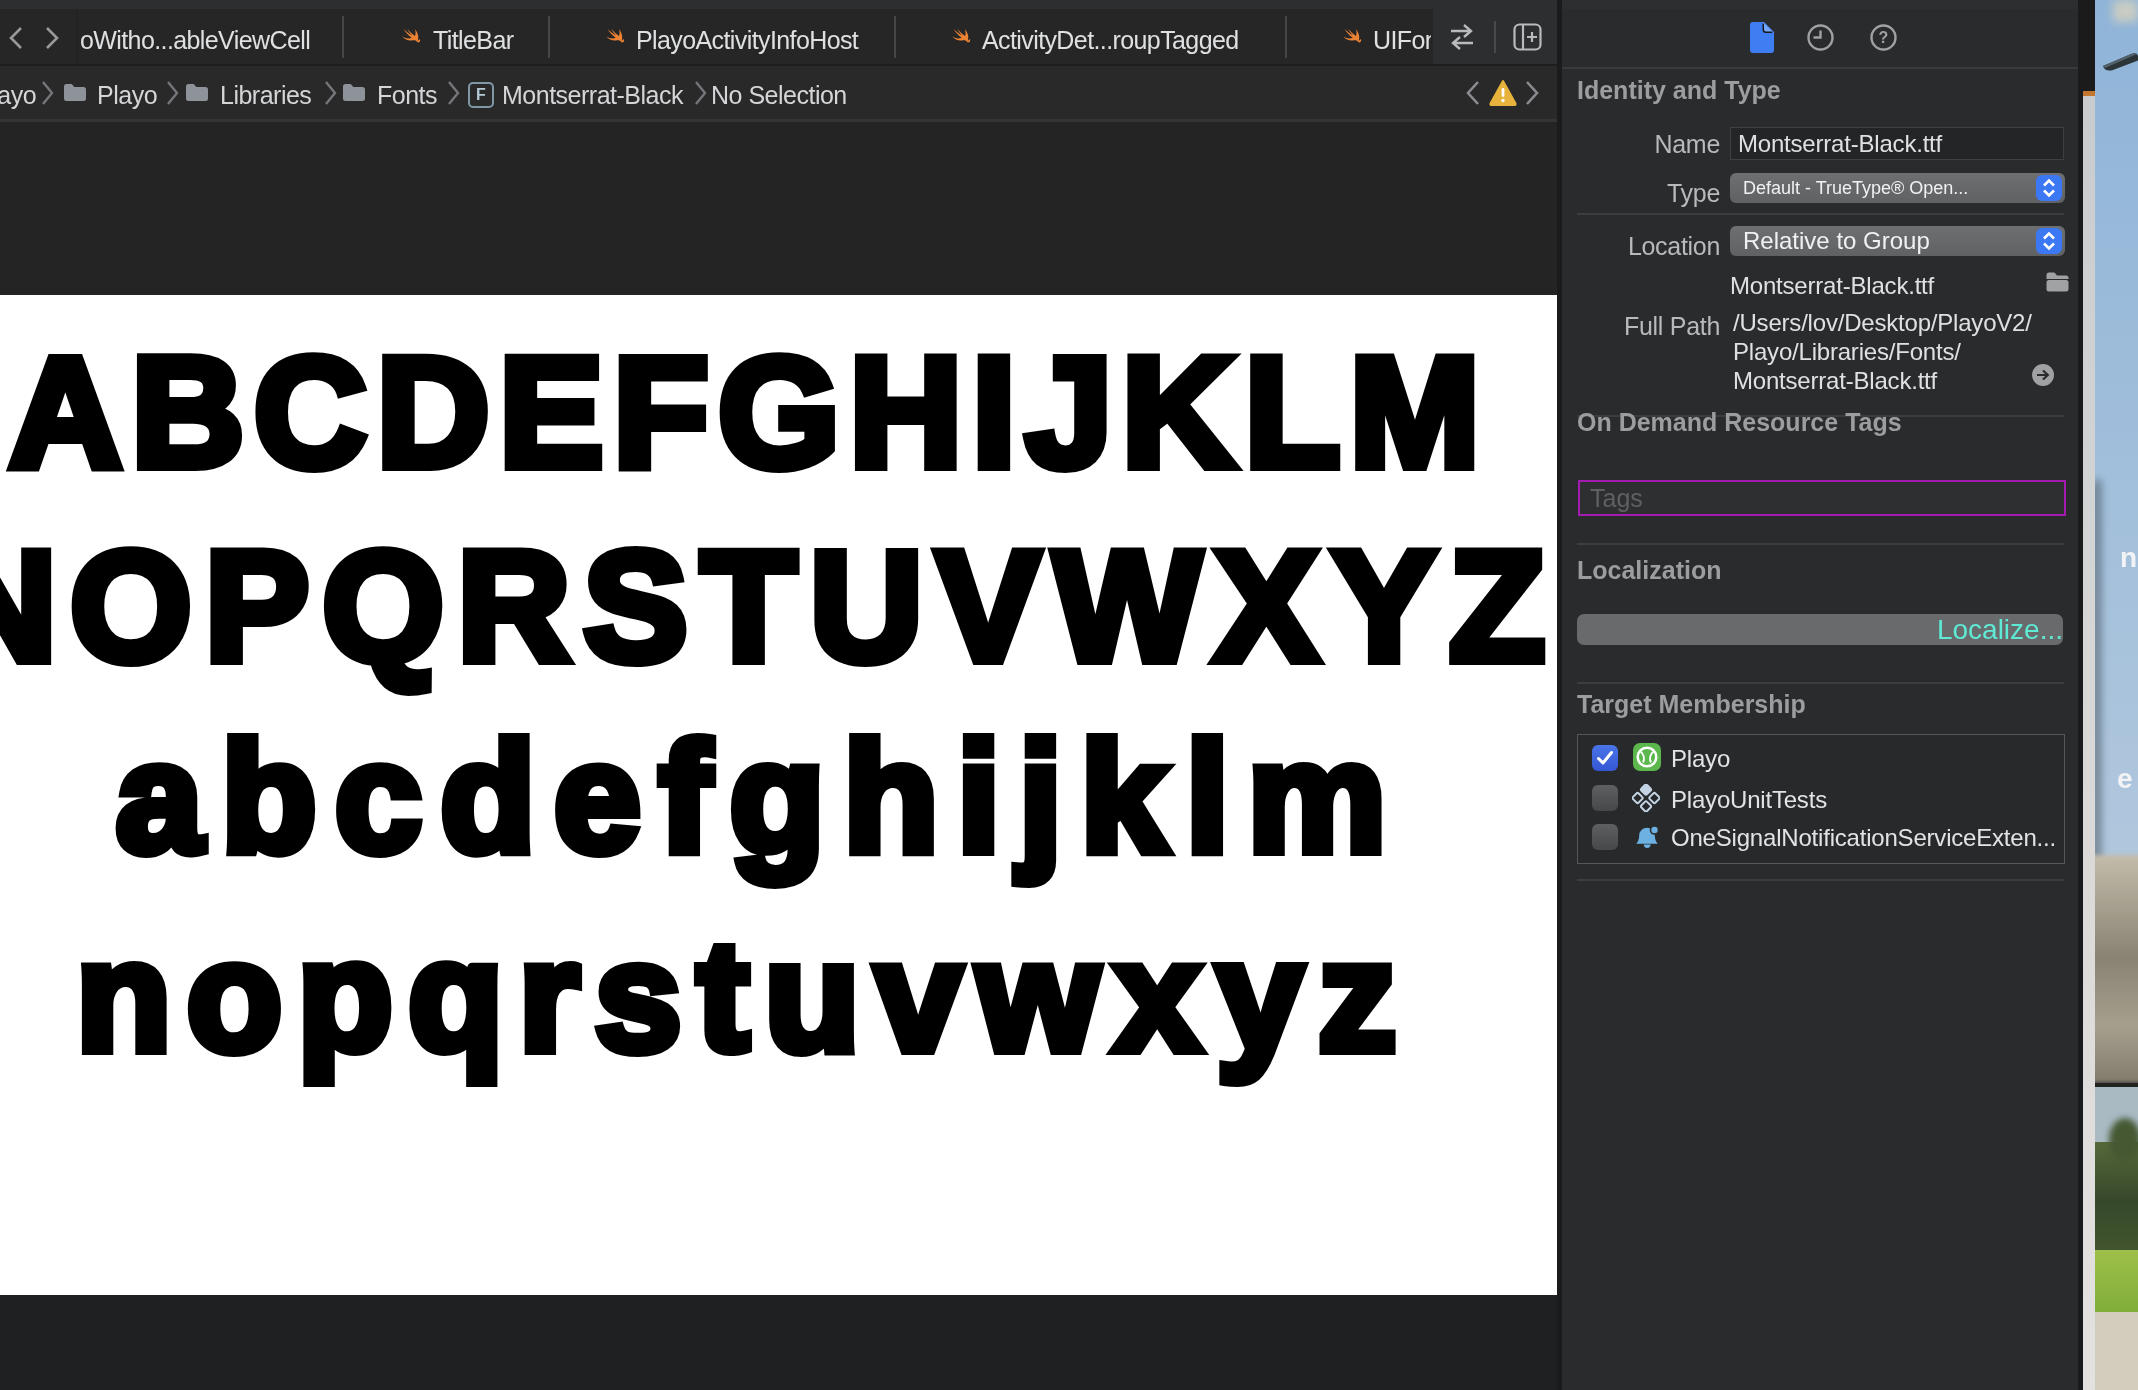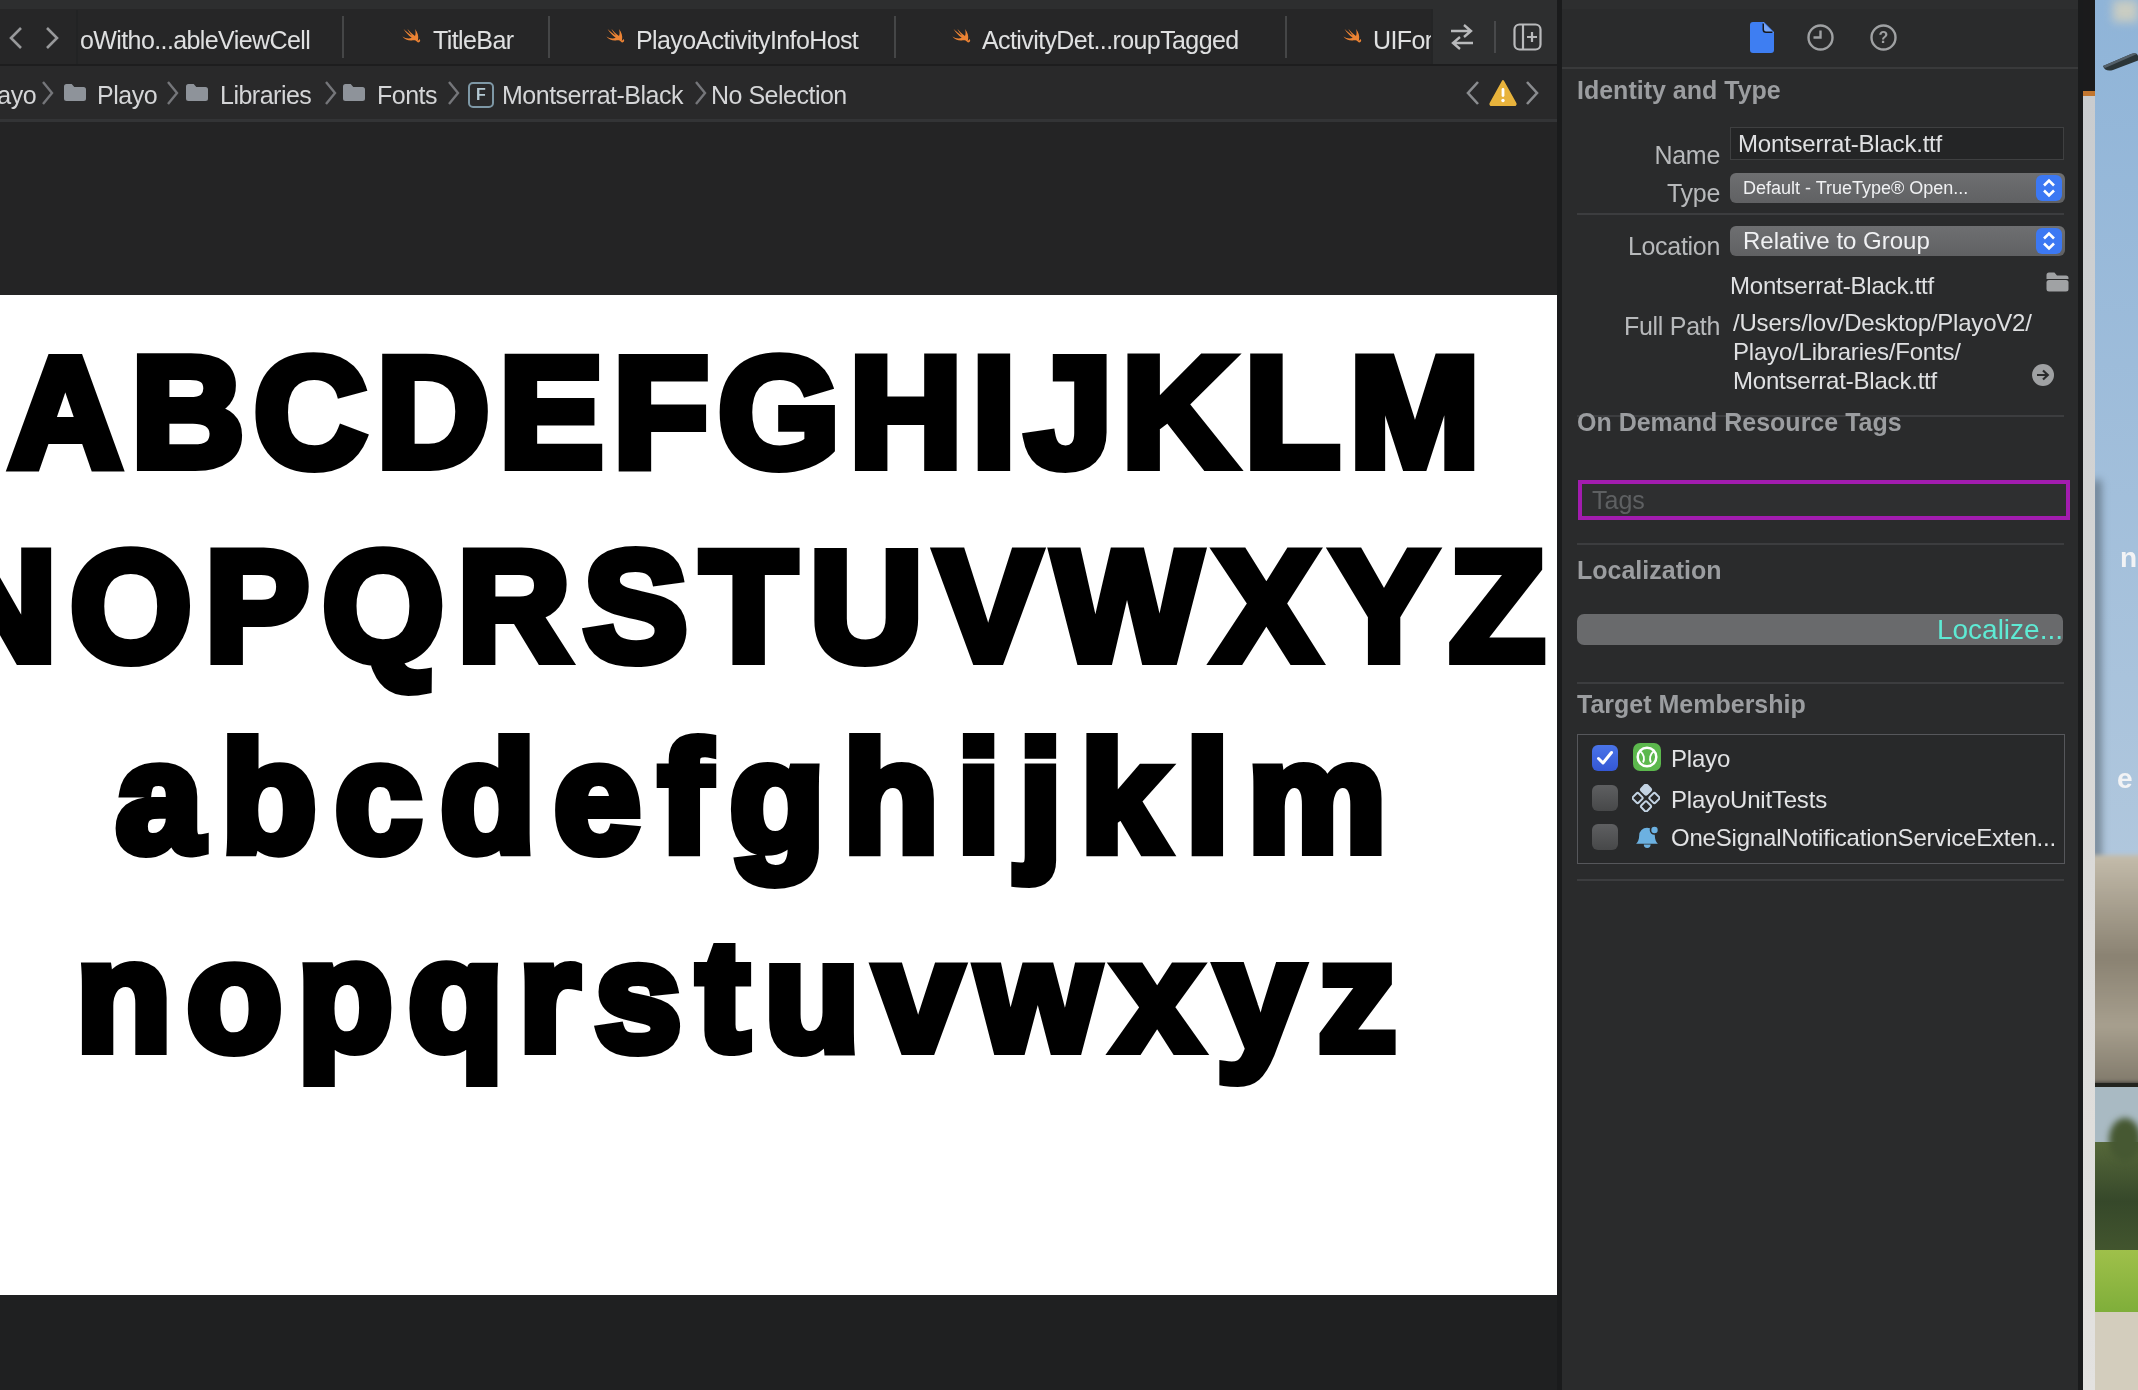--- a/index.html
+++ b/index.html
@@ -133,21 +133,21 @@
   <svg class="a" style="left:1807px;top:24px" width="27" height="27">
       <circle cx="13.5" cy="13.5" r="12" fill="none" stroke="#9fa1a3" stroke-width="2.4"></circle>
       <path d="M13.5 6.5 v7 h-7" fill="none" stroke="#9fa1a3" stroke-width="2.4"></path>
     </svg>
   <svg class="a" style="left:1870px;top:24px" width="27" height="27">
       <circle cx="13.5" cy="13.5" r="12" fill="none" stroke="#9fa1a3" stroke-width="2.4"></circle>
       <text x="13.5" y="19" font-size="16" font-weight="bold" fill="#9fa1a3" text-anchor="middle" font-family="Liberation Sans">?</text>
     </svg>
   <div class="a" style="left:1562px;top:67px;width:516px;height:2px;background:#393a3b"></div>
   <div class="a hdr" style="left:1577px;top:76px">Identity and Type</div>
-  <div class="a lbl" style="left:1560px;top:141px;width:160px">Name</div>
+  <div class="a lbl" style="left:1560px;top:130px;width:160px">Name</div>
   <div class="a" style="left:1730px;top:127px;width:332px;height:31px;background:#242526;border:1px solid #3f4041">
     <div class="val" style="line-height:31px;padding-left:7px">Montserrat-Black.ttf</div>
   </div>
   <div class="a lbl" style="left:1560px;top:179px;width:160px">Type</div>
   <div class="a" style="left:1730px;top:173px;width:335px;height:30px;background:linear-gradient(#6e6f71,#606163);border-radius:6px">
     <div style="font-size:18px;color:#f0f1f3;line-height:30px;padding-left:13px;white-space:nowrap;overflow:hidden;width:290px">Default - TrueType® Open...</div>
   </div>
   <div class="a" style="left:2036px;top:175px;width:26px;height:26px;background:#3c78f3;border-radius:6px"></div>
   <svg class="a" style="left:2036px;top:175px" width="26" height="26">
       <polyline points="8,10.5 13,5.5 18,10.5" fill="none" stroke="#fff" stroke-width="2.6"></polyline>
@@ -169,21 +169,21 @@
       <rect x="0.5" y="8" width="22" height="11.5" rx="2.5" fill="#a0a2a4"></rect>
     </svg>
   <div class="a lbl" style="left:1560px;top:312px;width:160px">Full Path</div>
   <div class="a val" style="left:1733px;top:308px;line-height:29px;font-size:24px">/Users/lov/Desktop/PlayoV2/<br>Playo/Libraries/Fonts/<br>Montserrat-Black.ttf</div>
   <svg class="a" style="left:2032px;top:364px" width="22" height="22">
       <circle cx="11" cy="11" r="11" fill="#9fa1a3"></circle>
       <path d="M5 11 h11 m-5 -4.5 l4.8 4.5 l-4.8 4.5" fill="none" stroke="#2a2b2c" stroke-width="2.2"></path>
     </svg>
   <div class="a sep" style="left:1577px;top:415px;width:487px"></div>
   <div class="a hdr" style="left:1577px;top:408px">On Demand Resource Tags</div>
-  <div class="a" style="left:1578px;top:480px;width:484px;height:32px;background:#2e2f30;border:4px solid #a21caf">
+  <div class="a" style="left:1578px;top:480px;width:484px;height:32px;background:#2e2f30;border:2px solid #a21caf">
     <div style="font-size:25px;color:#5e6062;line-height:32px;padding-left:10px">Tags</div>
   </div>
   <div class="a sep" style="left:1577px;top:543px;width:487px"></div>
   <div class="a hdr" style="left:1577px;top:556px">Localization</div>
   <div class="a" style="left:1577px;top:614px;width:486px;height:31px;background:#696a6c;border-radius:7px">
     <div style="font-size:28px;color:#5eead4;line-height:31px;text-align:right">Localize...</div>
   </div>
   <div class="a sep" style="left:1577px;top:682px;width:487px"></div>
   <div class="a hdr" style="left:1577px;top:690px">Target Membership</div>
   <div class="a" style="left:1577px;top:734px;width:486px;height:128px;background:#28292a;border:1px solid #56575b"></div>

